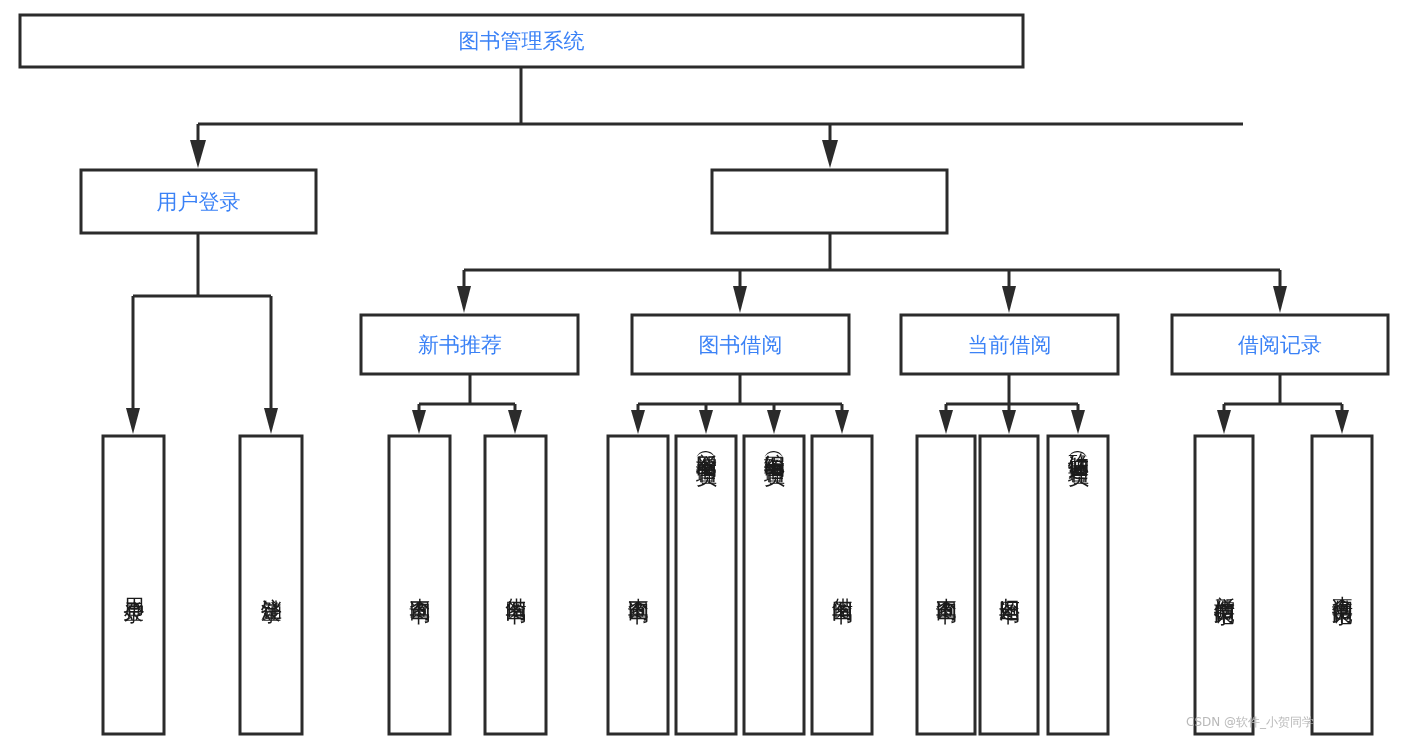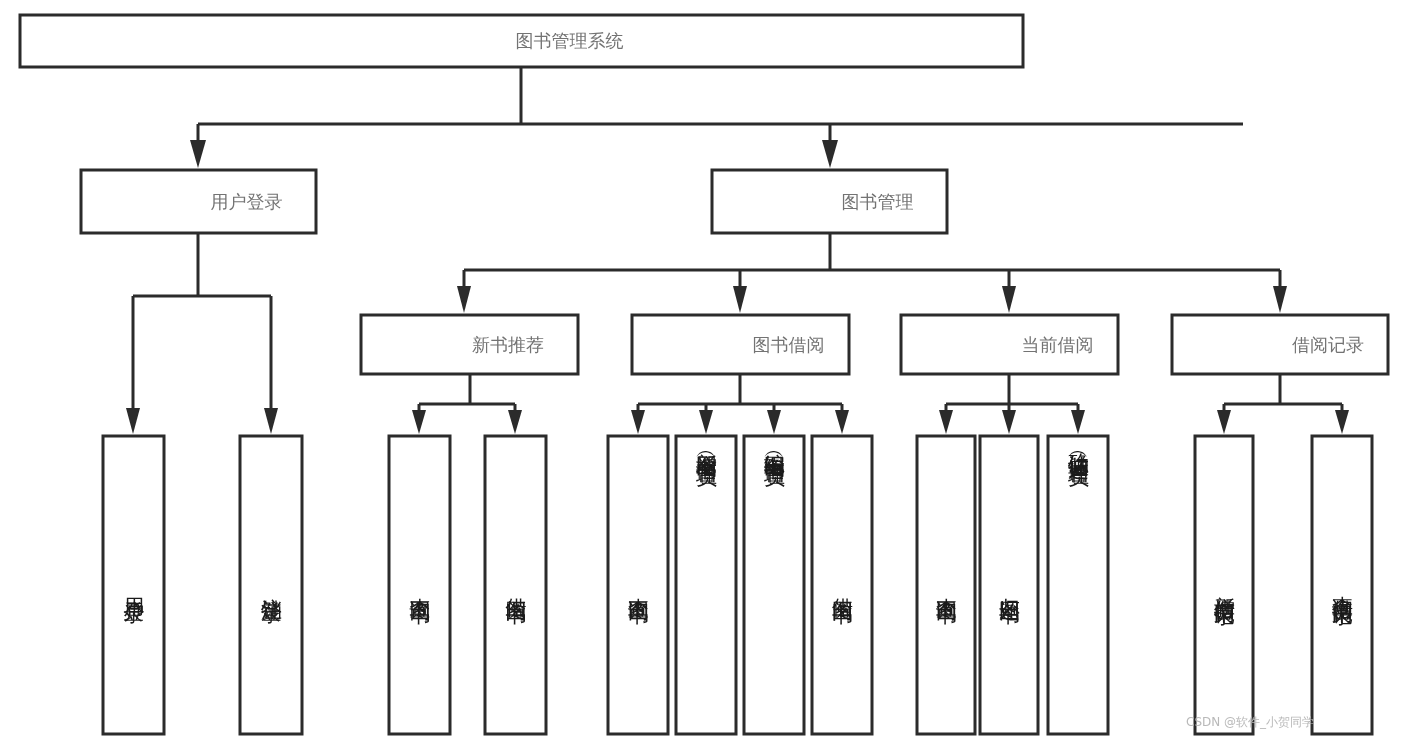--- a/index.html
+++ b/index.html
@@ -9,21 +9,21 @@
   svg#tree{position:absolute;left:0;top:0;width:1405px;height:747px;}
   .node-box{fill:#ffffff;stroke:#2b2b2b;stroke-width:3;}
   .connector{stroke:#2b2b2b;stroke-width:3;fill:none;}
   .arrow-head{fill:#2b2b2b;stroke:none;}
   .leaf-wrap{position:absolute;display:flex;align-items:center;justify-content:center;
              box-sizing:border-box;pointer-events:none;}
   .leaf-text{writing-mode:vertical-rl;text-orientation:upright;
              letter-spacing:2px;line-height:1;font-size:21px;color:#1b1b1b;
              white-space:nowrap;text-align:center;}
   .mid-text{position:absolute;display:flex;align-items:center;justify-content:center;
-            font-size:18px;color:#737373;box-sizing:border-box;pointer-events:none;margin-left:48px;}
+            font-size:21px;color:#3b82f6;box-sizing:border-box;pointer-events:none;}
   #watermark{position:absolute;left:1186px;top:714px;font-size:12px;color:#b9b9b9;
              white-space:nowrap;}
 </style>
 </head>
 <body>
 
 <div id="diagram-root">
 
   <svg id="tree" viewBox="0 0 1405 747">
 
@@ -126,21 +126,20 @@
     <rect class="node-box" x="1048" y="436" width="60" height="298"></rect>
 
     <rect class="node-box" x="1195" y="436" width="58" height="298"></rect>
     <rect class="node-box" x="1312" y="436" width="60" height="298"></rect>
 
   </svg>
 
   <div class="mid-text" style="left:20px;top:15px;width:1003px;height:52px;">图书管理系统</div>
 
   <div class="mid-text" style="left:81px;top:170px;width:235px;height:63px;">用户登录</div>
-  <div class="mid-text" style="left:712px;top:170px;width:235px;height:63px;">图书管理</div>
 
   <div class="mid-text" style="left:361px;top:315px;width:198px;height:59px;">新书推荐</div>
   <div class="mid-text" style="left:901px;top:315px;width:217px;height:59px;">当前借阅</div>
   <div class="mid-text" style="left:632px;top:315px;width:217px;height:59px;">图书借阅</div>
   <div class="mid-text" style="left:1172px;top:315px;width:216px;height:59px;border-radius:17px;">借阅记录</div>
 
   <div class="leaf-wrap" style="left:103px;top:436px;width:61px;height:298px;">
     <span class="leaf-text">用户登录</span>
   </div>
   <div class="leaf-wrap" style="left:240px;top:436px;width:62px;height:298px;">

